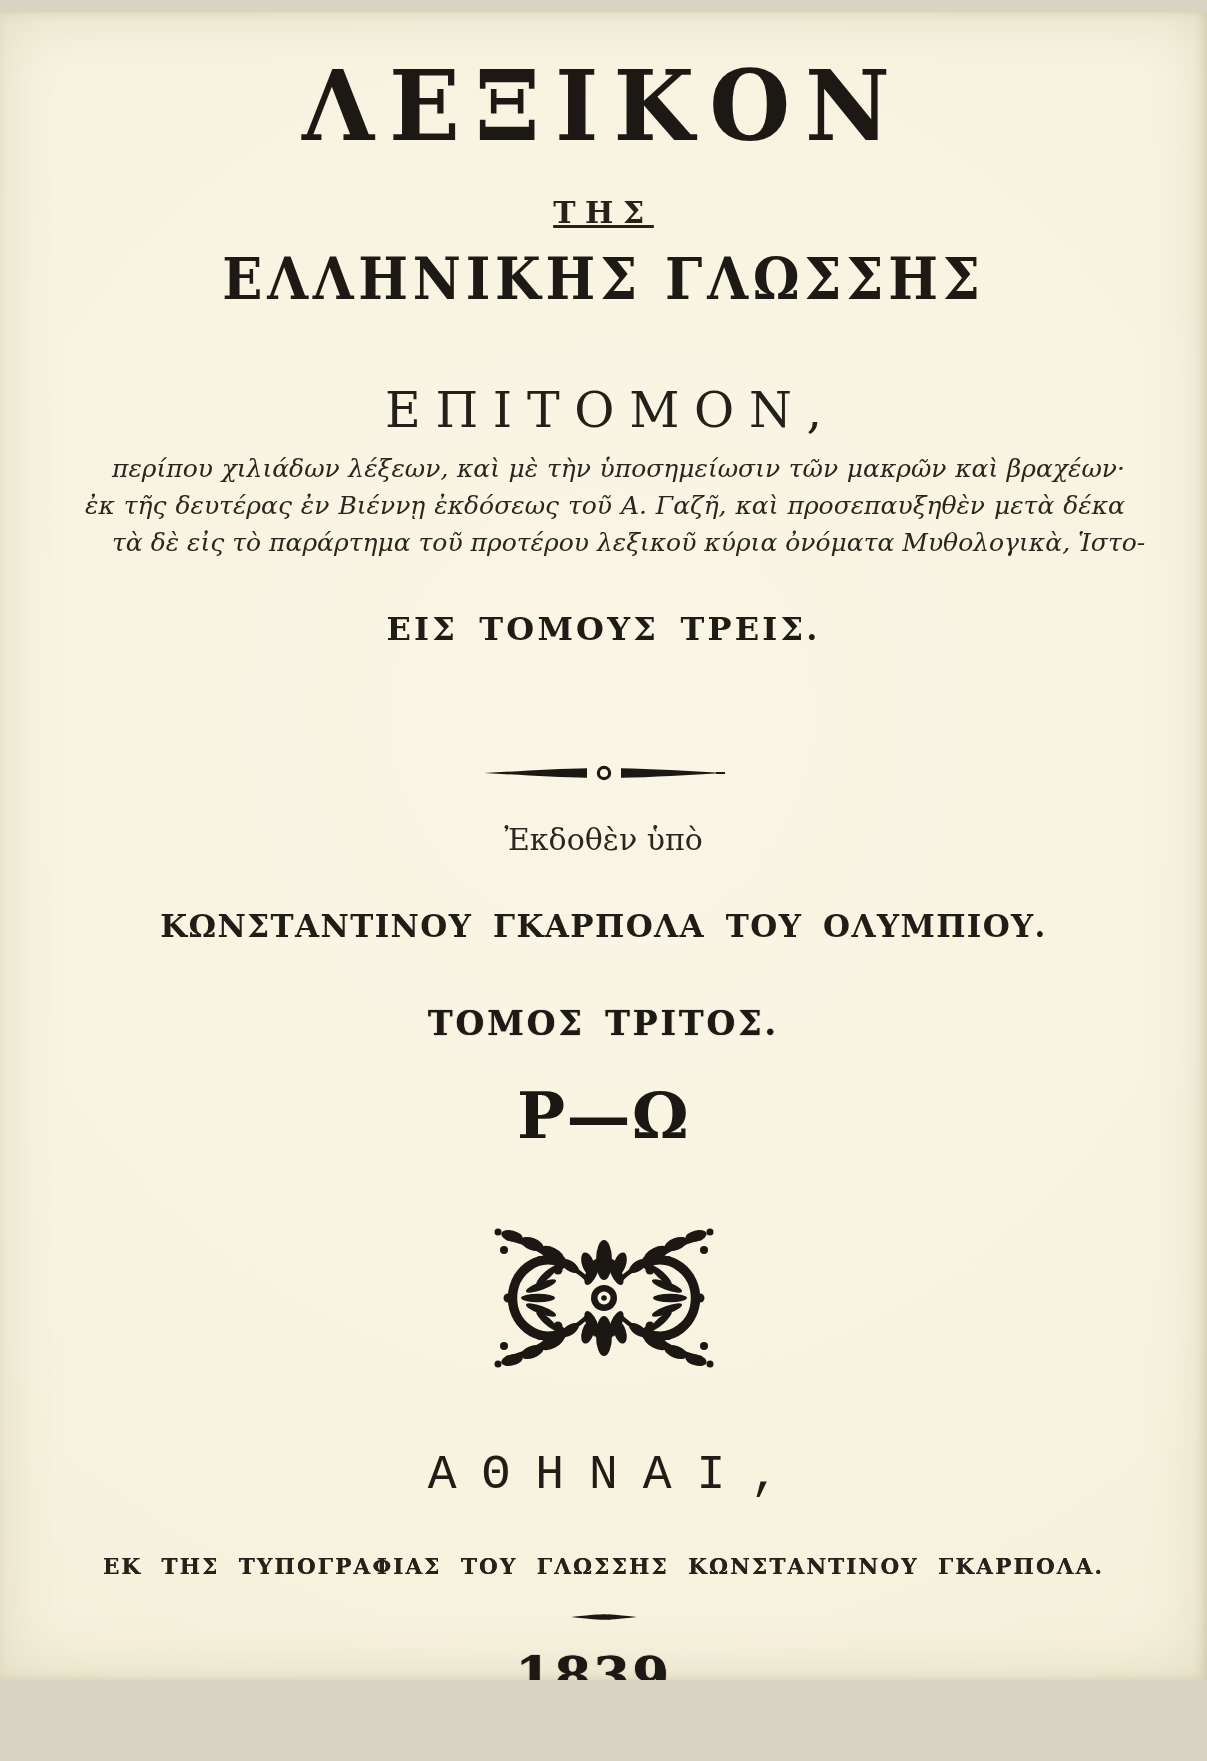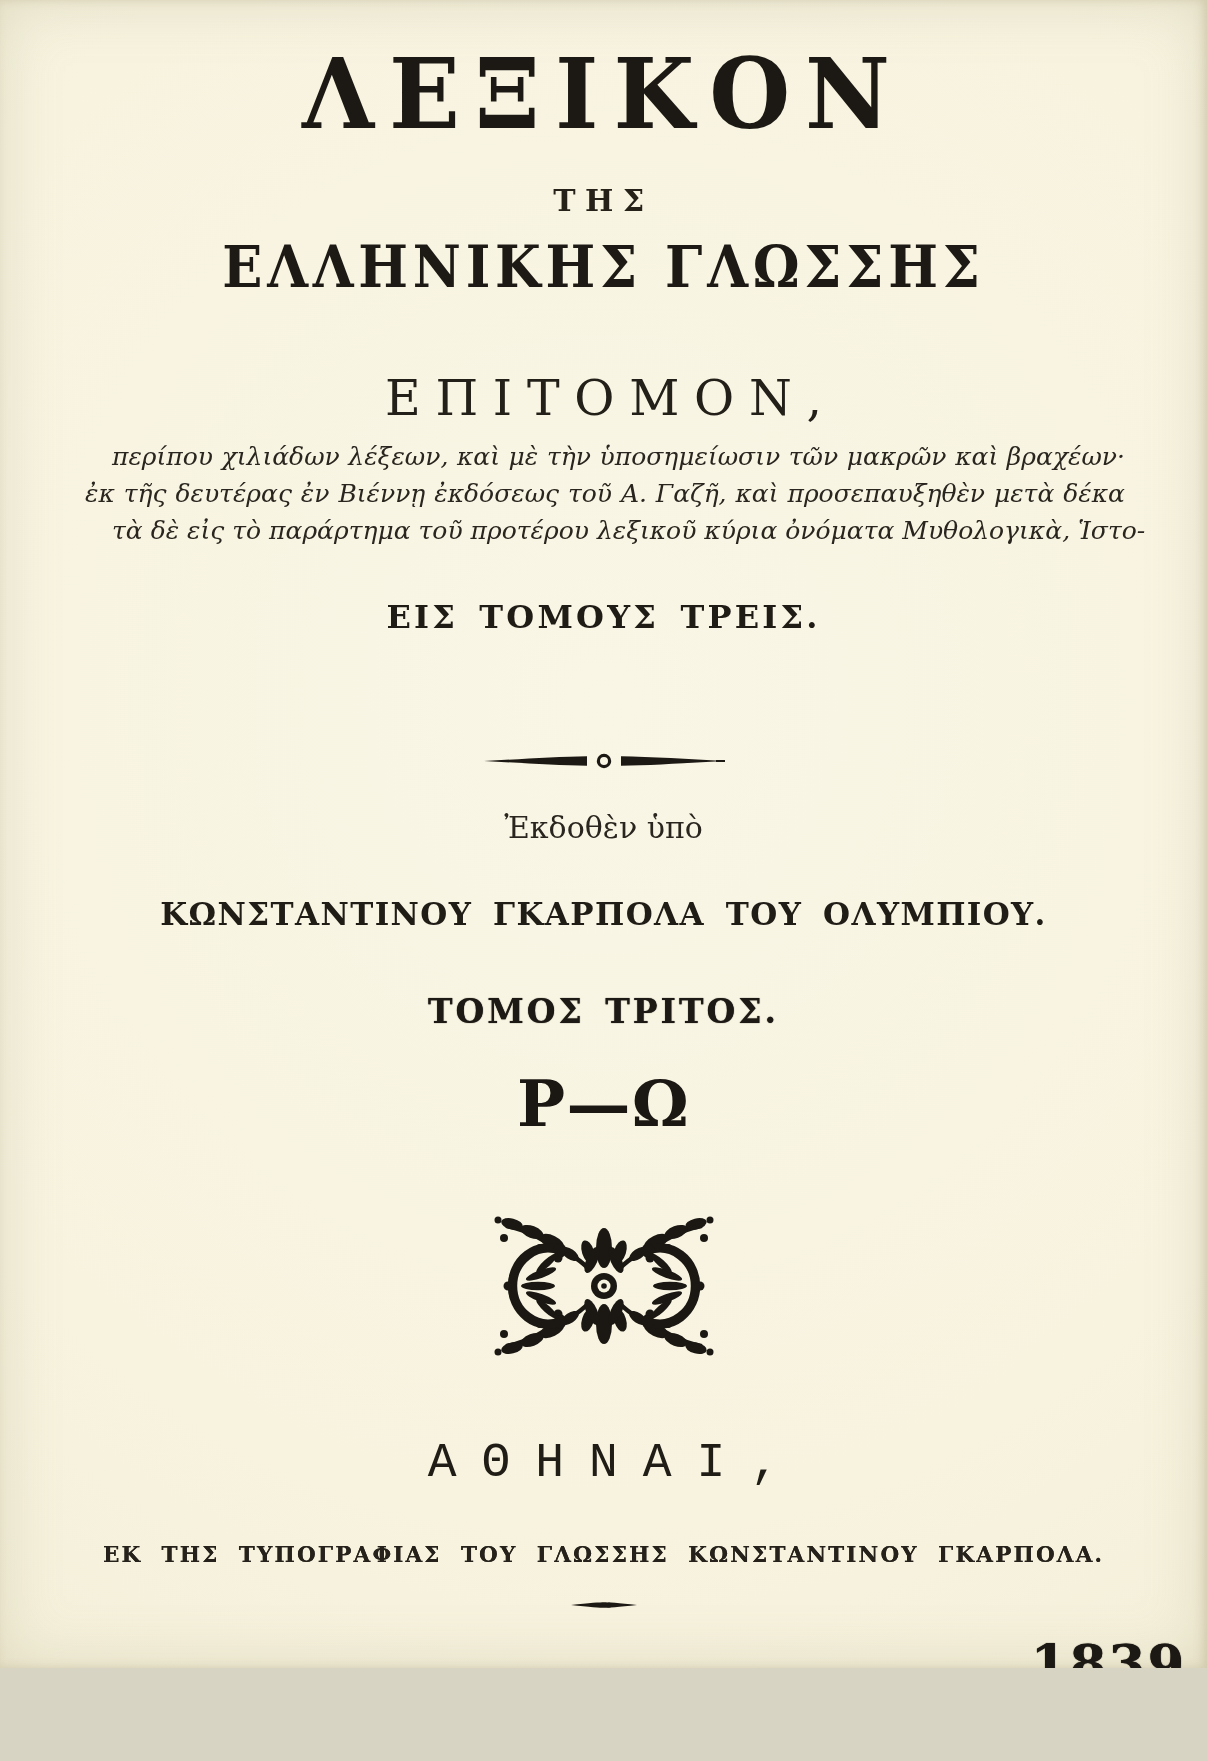--- a/index.html
+++ b/index.html
@@ -1,20 +1,20 @@
 <!DOCTYPE html>
 <html><head>
 <meta charset="utf-8">
 <style>
   html, body { margin: 0; padding: 0; background: #d8d4c4; }
   .page {
     position: relative;
     width: 1207px;
     height: 1668px;
-    margin: 0 auto;
+    margin: 12px auto;
     overflow: hidden;
     background:
       radial-gradient(ellipse 120% 90% at 50% 42%, #faf6e6 0%, #f7f3df 55%, #f3eed7 88%, #efe9cf 100%);
     box-shadow: inset 0 0 60px rgba(160,150,110,0.25), inset -4px 0 10px rgba(150,140,100,0.25);
     color: #221e18;
     font-family: "DejaVu Serif", "Liberation Serif", serif;
     text-align: center;
   }
   .abs { position: absolute; left: 0; right: 0; }
 
@@ -25,20 +25,21 @@
     letter-spacing: 0.16em;
     transform: scaleY(1.04);
     color: #1c1914;
   }
   .article {
     top: 183px;
     font-size: 30px;
     font-weight: bold;
     letter-spacing: 0.32em;
     color: #262219;
+    text-decoration: underline;
   }
   .subtitle {
     top: 233px;
     font-size: 56px;
     font-weight: bold;
     letter-spacing: 0.09em;
     transform: scaleX(0.94) scaleY(1.05);
     color: #1d1a15;
   }
   .edition {
@@ -125,21 +126,20 @@
     text-shadow: 0 0 0.6px #26221b;
   }
   .rule-2 { top: 1600px; }
   .year {
     top: 1632px;
     font-size: 53px;
     font-weight: bold;
     letter-spacing: 0.04em;
     color: #1c1813;
     text-shadow: 0 0 1px #1c1813;
-    text-align: right;
   }
   svg { display: inline-block; vertical-align: top; }
 </style>
 </head>
 <body>
 
 <div class="page">
 
   <div class="abs main-title">ΛΕΞΙΚΟΝ</div>
 

